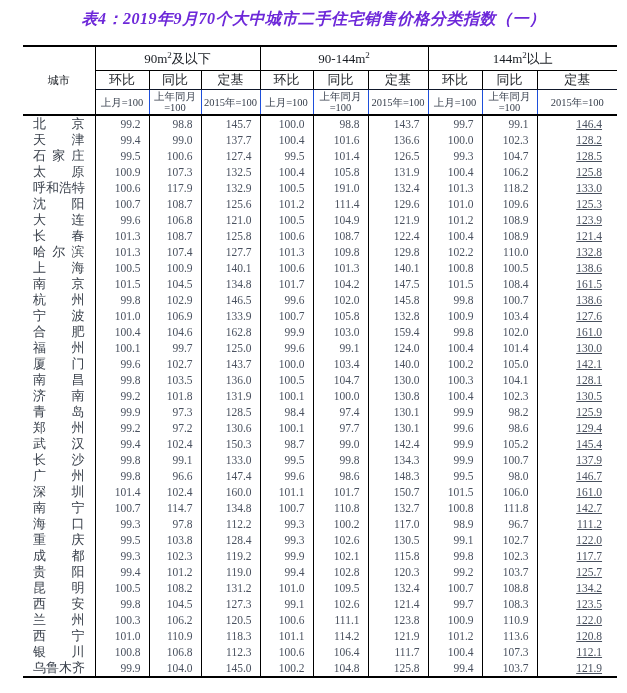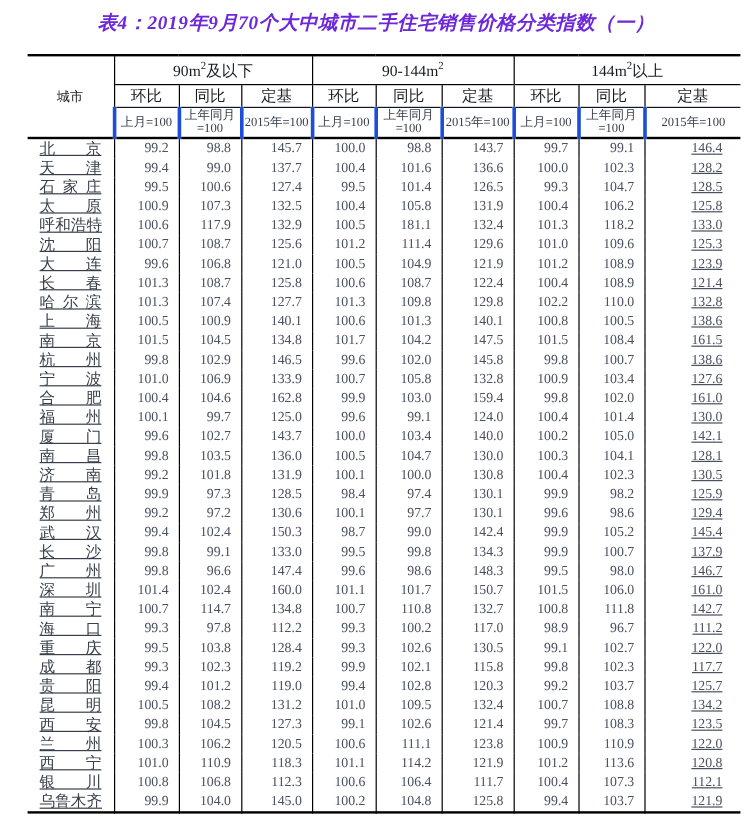--- a/index.html
+++ b/index.html
@@ -49,38 +49,37 @@
     height: 18px;
     font-size: 13px;
     border-left: 1px solid #000;
     border-bottom: 1px solid #0f172a;
   }
   th.base {
     height: 24px;
     font-size: 10.5px;
     line-height: 11px;
     color: #353d4a;
-    border-left: 3px solid #1d4ed8;
+    border-left: 1px solid #1d4ed8;
     border-bottom: 2px solid #000;
     overflow: hidden;
     margin-left: 44px;
   }
   th.base span { display: block; text-align: center; }
 
   tbody tr { height: 16px; }
   tbody th.city {
     font-size: 13px;
     color: #39404b;
     text-align: justify;
     text-align-last: justify;
     padding: 0 10px;
     line-height: 16px;
     overflow: hidden;
     white-space: nowrap;
-    text-decoration: underline;
   }
   tbody td.num {
     font-size: 11.5px;
     color: #49515f;
     text-align: right;
     padding-right: 8px;
     border-left: 1px solid #000;
     line-height: 16px;
     white-space: nowrap;
   }
@@ -209,21 +208,21 @@
         <td class="num">100.4</td>
         <td class="num">106.2</td>
         <td class="num last">125.8</td>
       </tr>
       <tr>
     <th class="city">呼和浩特</th>
   <td class="num">100.6</td>
         <td class="num">117.9</td>
         <td class="num">132.9</td>
         <td class="num">100.5</td>
-        <td class="num">181.1</td>
+        <td class="num">191.0</td>
         <td class="num">132.4</td>
         <td class="num">101.3</td>
         <td class="num">118.2</td>
         <td class="num last">133.0</td>
       </tr>
       <tr>
     <th class="city">沈阳</th>
   <td class="num">100.7</td>
         <td class="num">108.7</td>
         <td class="num">125.6</td>

